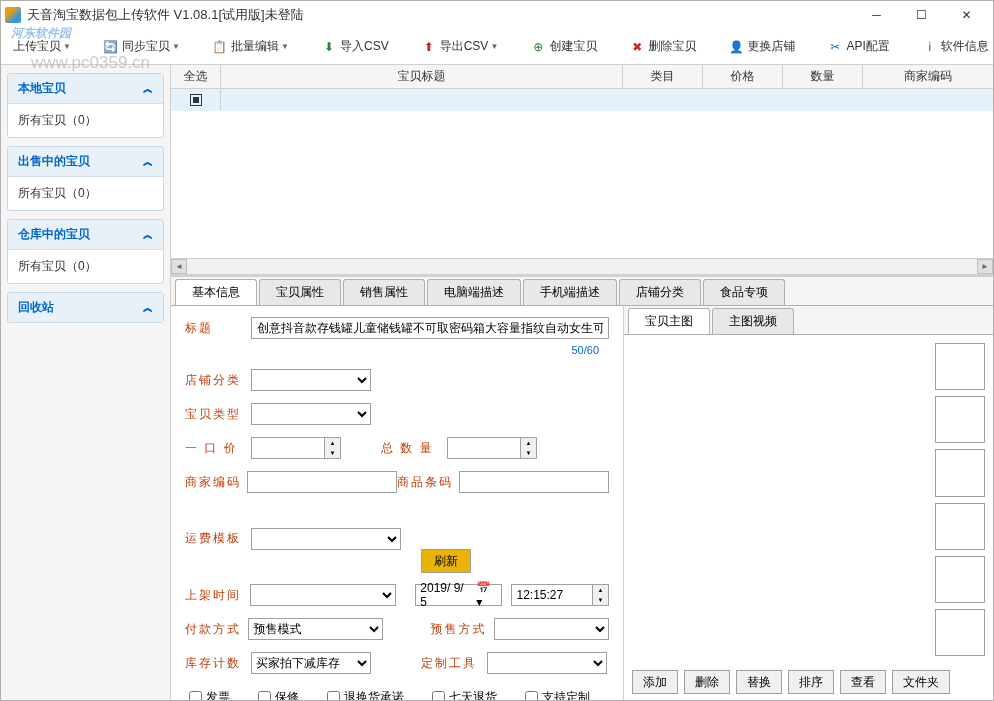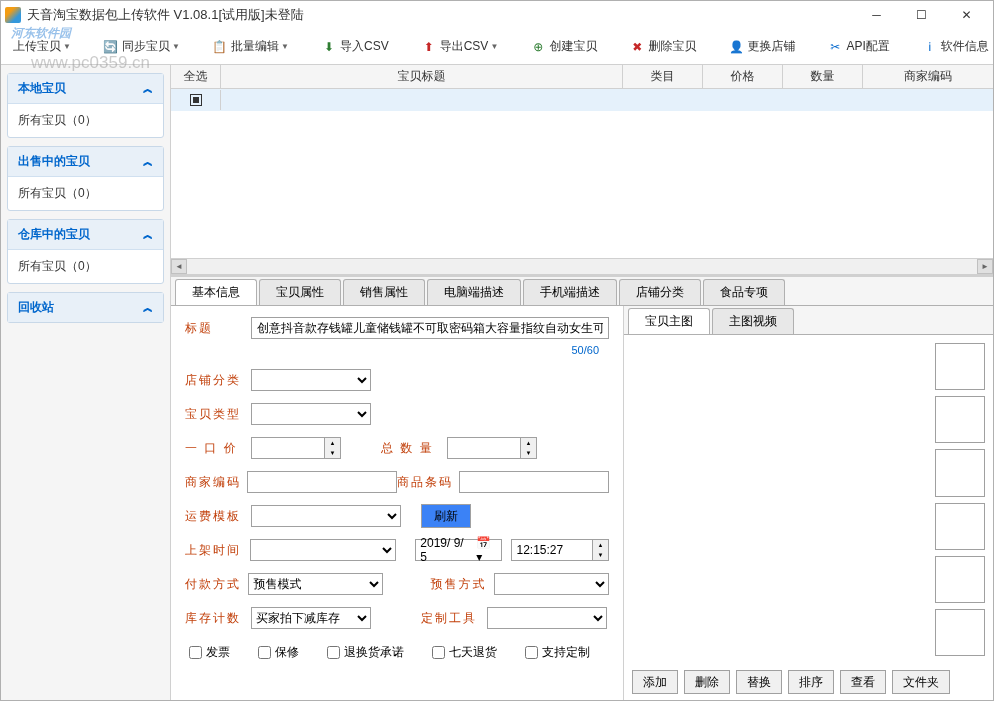--- a/index.html
+++ b/index.html
@@ -56,21 +56,21 @@
     
     .form-area { flex: 1; padding: 10px 14px; overflow: auto; }
     .form-row { display: flex; align-items: center; margin-bottom: 10px; min-height: 24px; }
     .form-label { width: 60px; text-align: left; color: #c2410c; margin-right: 6px; letter-spacing: 2px; white-space: nowrap; }
     .form-input { border: 1px solid #a0a0a0; padding: 3px 5px; height: 22px; }
     .form-select { border: 1px solid #a0a0a0; height: 22px; background: #fff; }
     .counter { color: #0066cc; font-size: 11px; margin-top: -6px; margin-bottom: 12px; text-align: right; padding-right: 10px; }
     .checkbox-row { display: flex; gap: 28px; padding-left: 4px; }
     .check-item { display: flex; align-items: center; gap: 4px; cursor: pointer; }
     .check-item input { width: 13px; height: 13px; }
-    .btn { border: 1px solid #a0a0a0; background: #3b82f6; padding: 3px 12px; cursor: pointer; height: 24px; }
+    .btn { border: 1px solid #a0a0a0; background: #eab308; padding: 3px 12px; cursor: pointer; height: 24px; margin-top: 45px; }
     .spinner { width: 90px; border: 1px solid #a0a0a0; height: 22px; display: flex; }
     .spinner input { border: none; flex: 1; padding: 0 4px; width: 60px; }
     .spinner-btns { width: 16px; display: flex; flex-direction: column; border-left: 1px solid #a0a0a0; }
     .spinner-btn { flex: 1; font-size: 6px; display: flex; align-items: center; justify-content: center; background: #f0f0f0; cursor: pointer; }
     .date-input { border: 1px solid #a0a0a0; height: 22px; padding: 2px 4px; display: flex; align-items: center; gap: 4px; background: #fff; }
     
     .image-panel { width: 370px; border-left: 1px solid #d0d0d0; display: flex; flex-direction: column; background: #f5f5f5; }
     .img-tabs { display: flex; padding: 2px 4px 0; }
     .img-grid { flex: 1; padding: 8px; display: flex; flex-direction: column; align-items: flex-end; gap: 6px; overflow: auto; }
     .img-slot { width: 50px; height: 50px; border: 1px solid #a0a0a0; background: #fff; }

